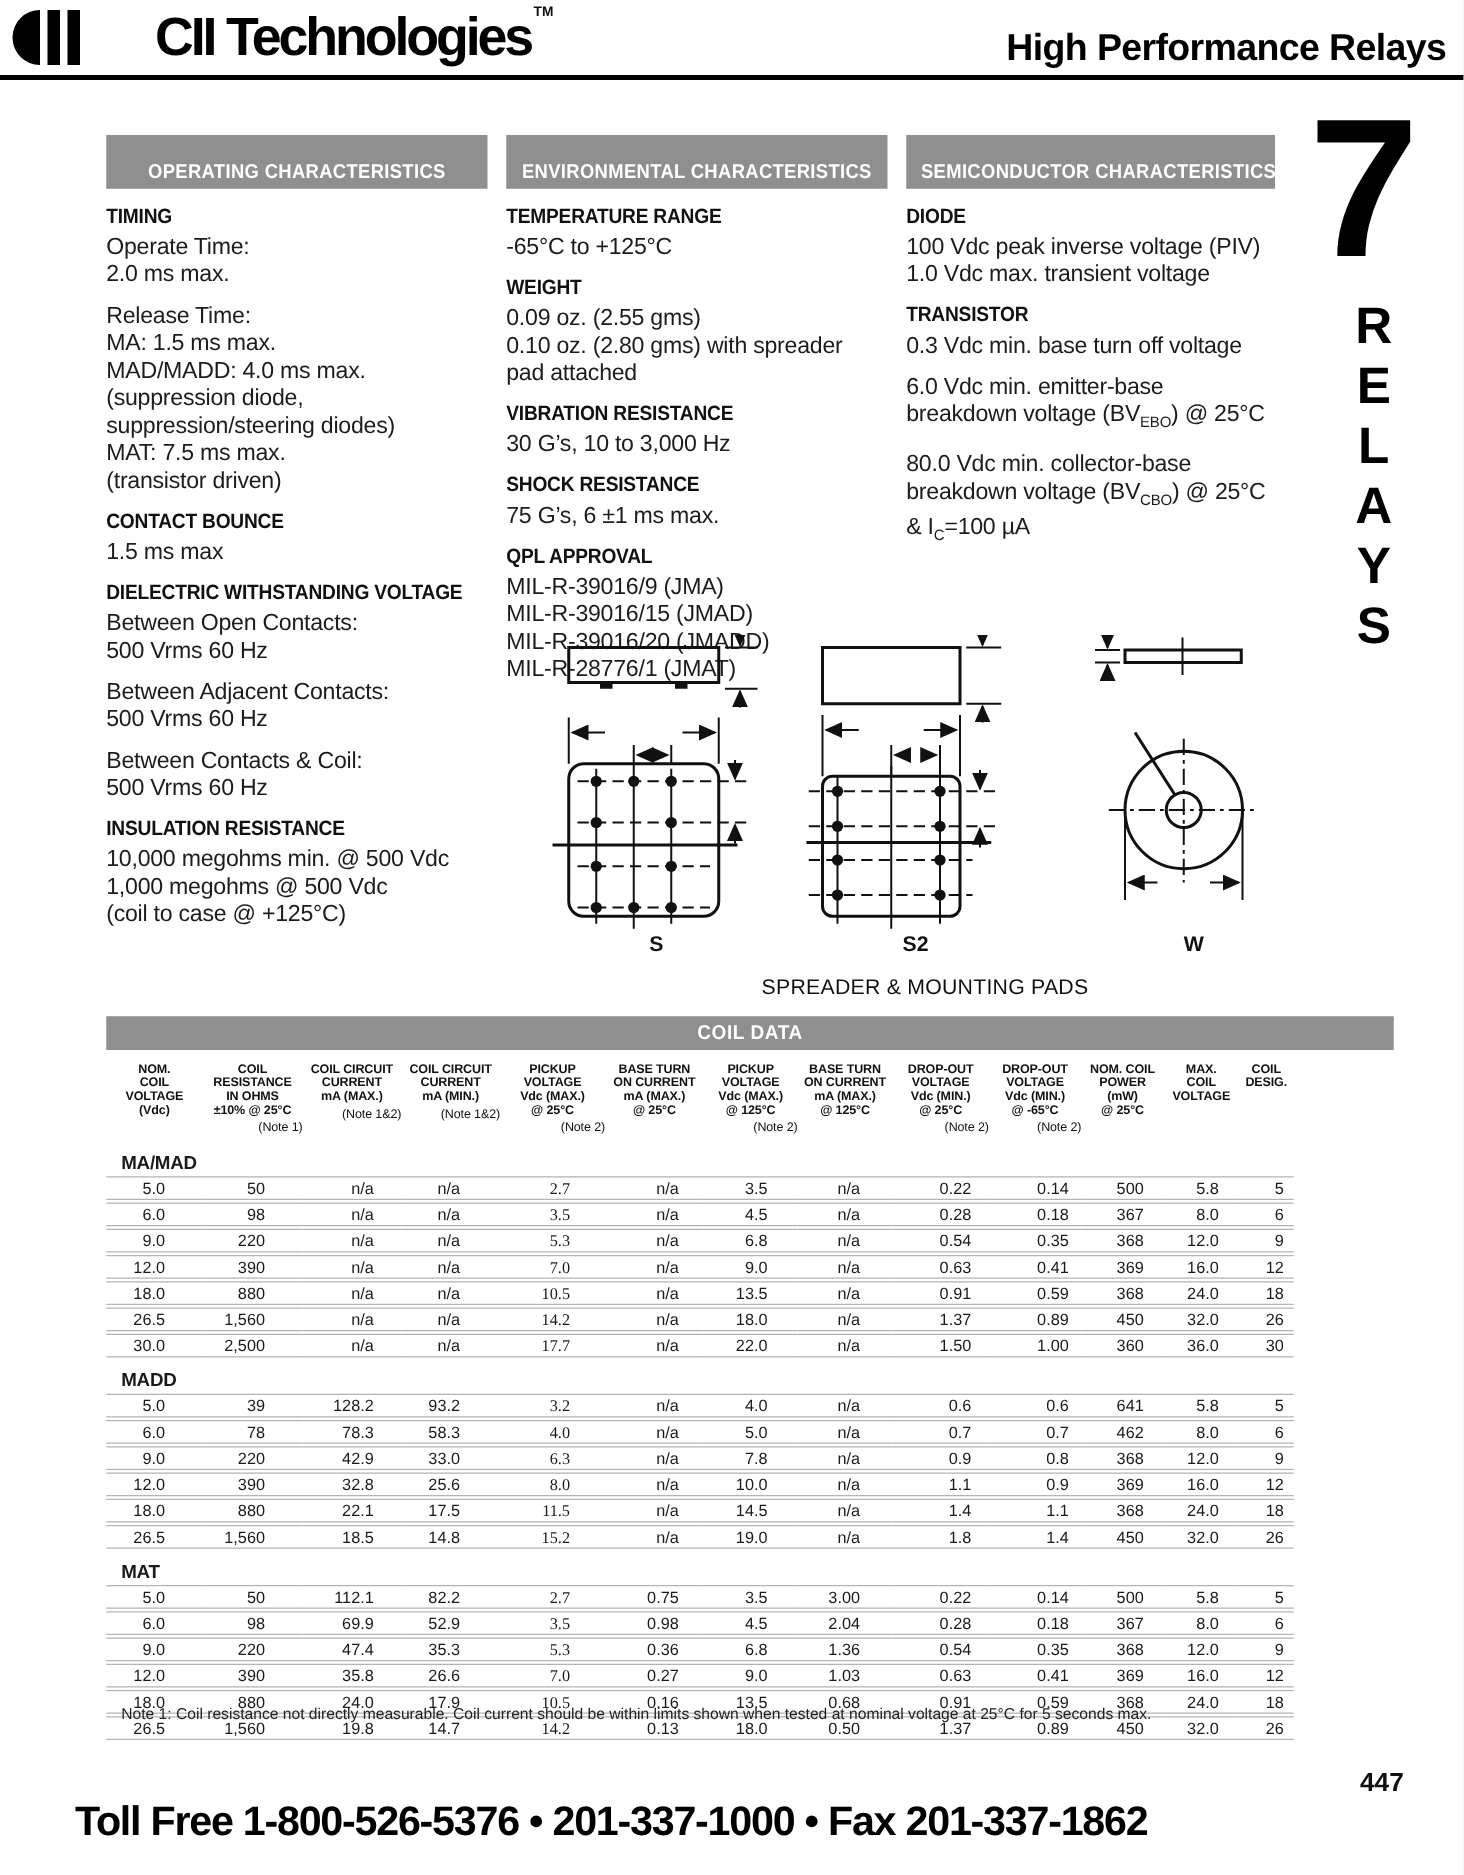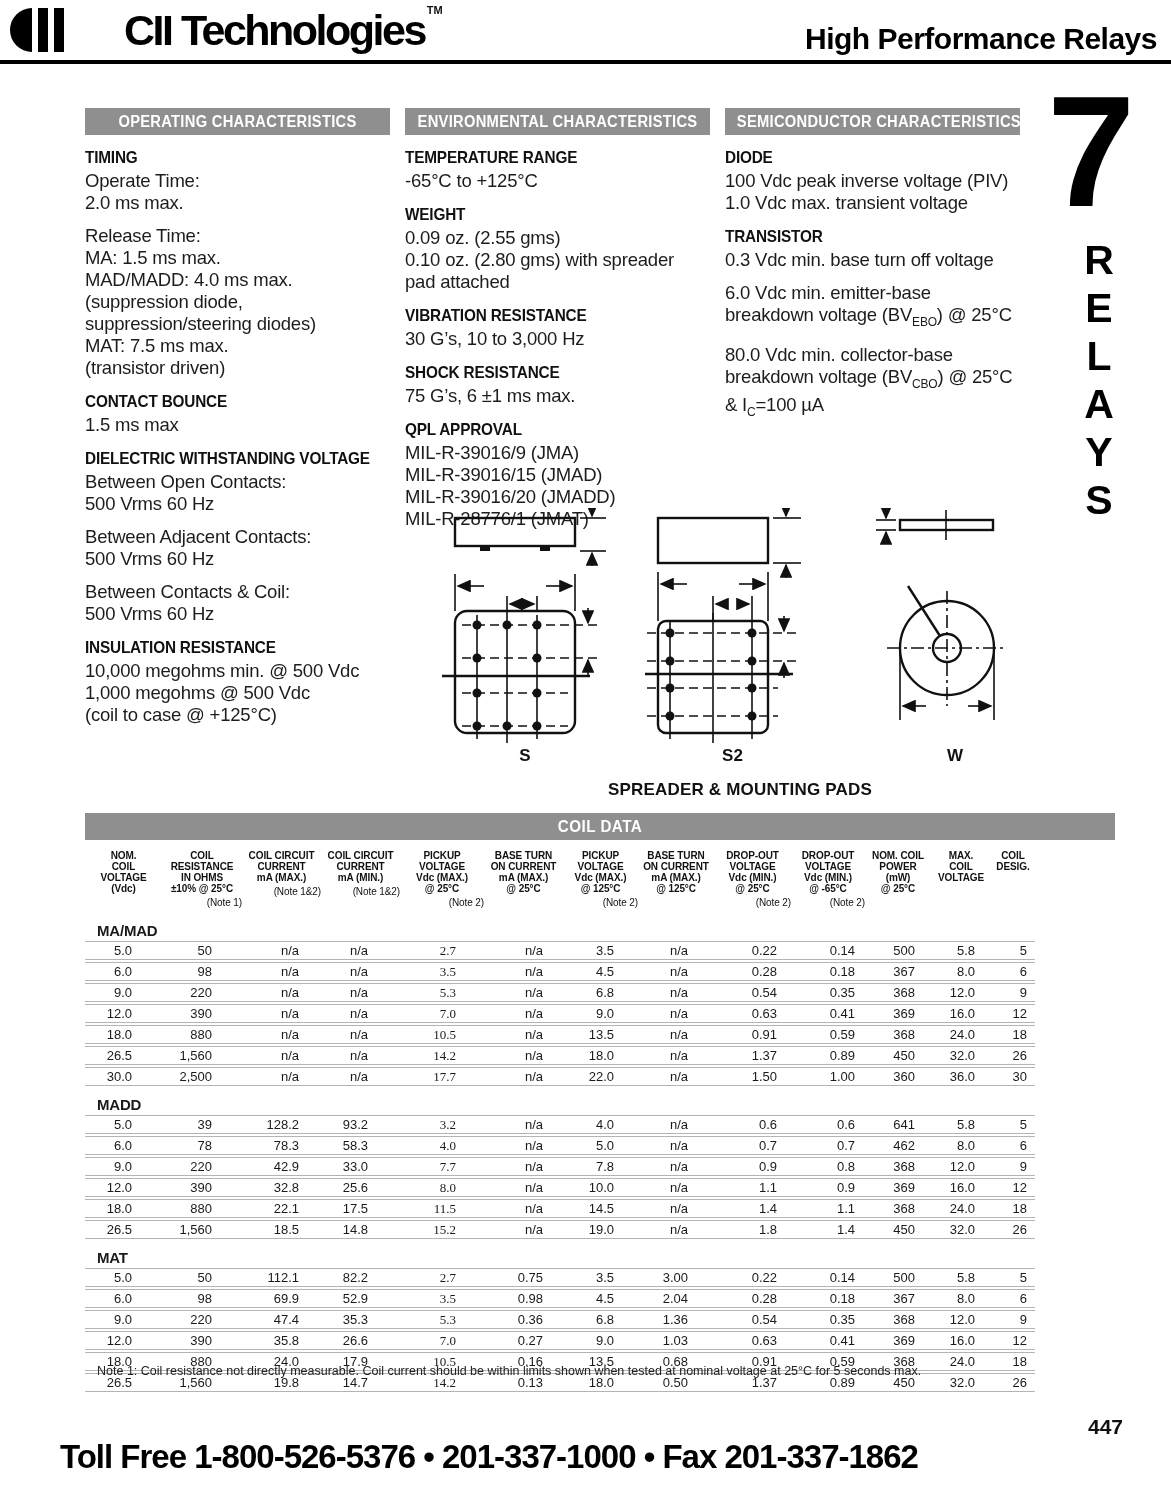--- a/index.html
+++ b/index.html
@@ -18,36 +18,36 @@
 
   
   .chapter-number{position:absolute;right:36px;top:72px;font-size:158px;line-height:1;font-weight:bold;color:#000;}
   .vert-letters{position:absolute;right:48px;top:240px;width:48px;display:flex;flex-direction:column;
                 align-items:center;gap:7px;font-size:41px;font-weight:bold;color:#000;line-height:1;}
 
   
   .char-col{position:absolute;top:108px;width:305px;}
   #col-operating{left:85px;} #col-environmental{left:405px;} #col-semiconductor{left:725px;width:295px;}
   .graybar{background:#8f8f8f;color:#fff;text-align:center;font-weight:bold;font-size:16px;
-           padding:5px 0 4px;}
+           padding:21px 0 4px;}
   .graybar .cond{display:block;transform:scaleX(0.92);transform-origin:center;letter-spacing:0.3px;white-space:nowrap;}
   .subhead{font-weight:bold;font-size:16.5px;margin:13px 0 3px;letter-spacing:-0.2px;
            transform:scaleX(0.93);transform-origin:left;white-space:nowrap;}
   .para{margin:0 0 11px;}
   .line{font-size:18.5px;line-height:22px;color:#1c1c1c;letter-spacing:-0.2px;}
   .line sub{font-size:12px;}
 
   
   .drawings{position:absolute;left:440px;top:498px;width:600px;height:308px;}
   .fig{position:absolute;top:10px;}
   #fig-s{left:0;width:170px;} #fig-s2{left:205px;width:175px;} #fig-w{left:430px;width:170px;}
   .fig-label{position:absolute;top:248px;width:100%;text-align:center;font-weight:bold;font-size:17px;}
   #lab-s{left:0;width:170px;} #lab-s2{left:205px;width:175px;} #lab-w{left:430px;width:170px;}
   .drawings-caption{position:absolute;left:0;top:282px;width:100%;text-align:center;
-                    font-weight:bold;font-size:17px;letter-spacing:0.2px;}
+                    font-weight:normal;font-size:17px;letter-spacing:0.2px;}
   svg .ln{stroke:#111;fill:none;}
   svg .thin{stroke-width:1.6;} svg .med{stroke-width:2.4;}
   svg .dash{stroke-dasharray:9,5;} svg .cdash{stroke-dasharray:13,4,3,4;}
   svg .pin{fill:#111;stroke:none;}
   svg .ah{fill:#111;stroke:none;}
 
   
   .coilbar{position:absolute;left:85px;top:813px;width:1030px;background:#8f8f8f;color:#fff;
            text-align:center;font-weight:bold;font-size:16px;padding:5px 0 4px;}
   .coilbar .cond{display:block;transform:scaleX(0.95);letter-spacing:0.5px;}
@@ -570,21 +570,21 @@
             <td>0.7</td>
             <td>462</td>
             <td>8.0</td>
             <td>6</td>
           </tr>
           <tr class="drow">
             <td>9.0</td>
             <td>220</td>
             <td>42.9</td>
             <td>33.0</td>
-            <td>7.7</td>
+            <td>6.3</td>
             <td>n/a</td>
             <td>7.8</td>
             <td>n/a</td>
             <td>0.9</td>
             <td>0.8</td>
             <td>368</td>
             <td>12.0</td>
             <td>9</td>
           </tr>
           <tr class="drow">

